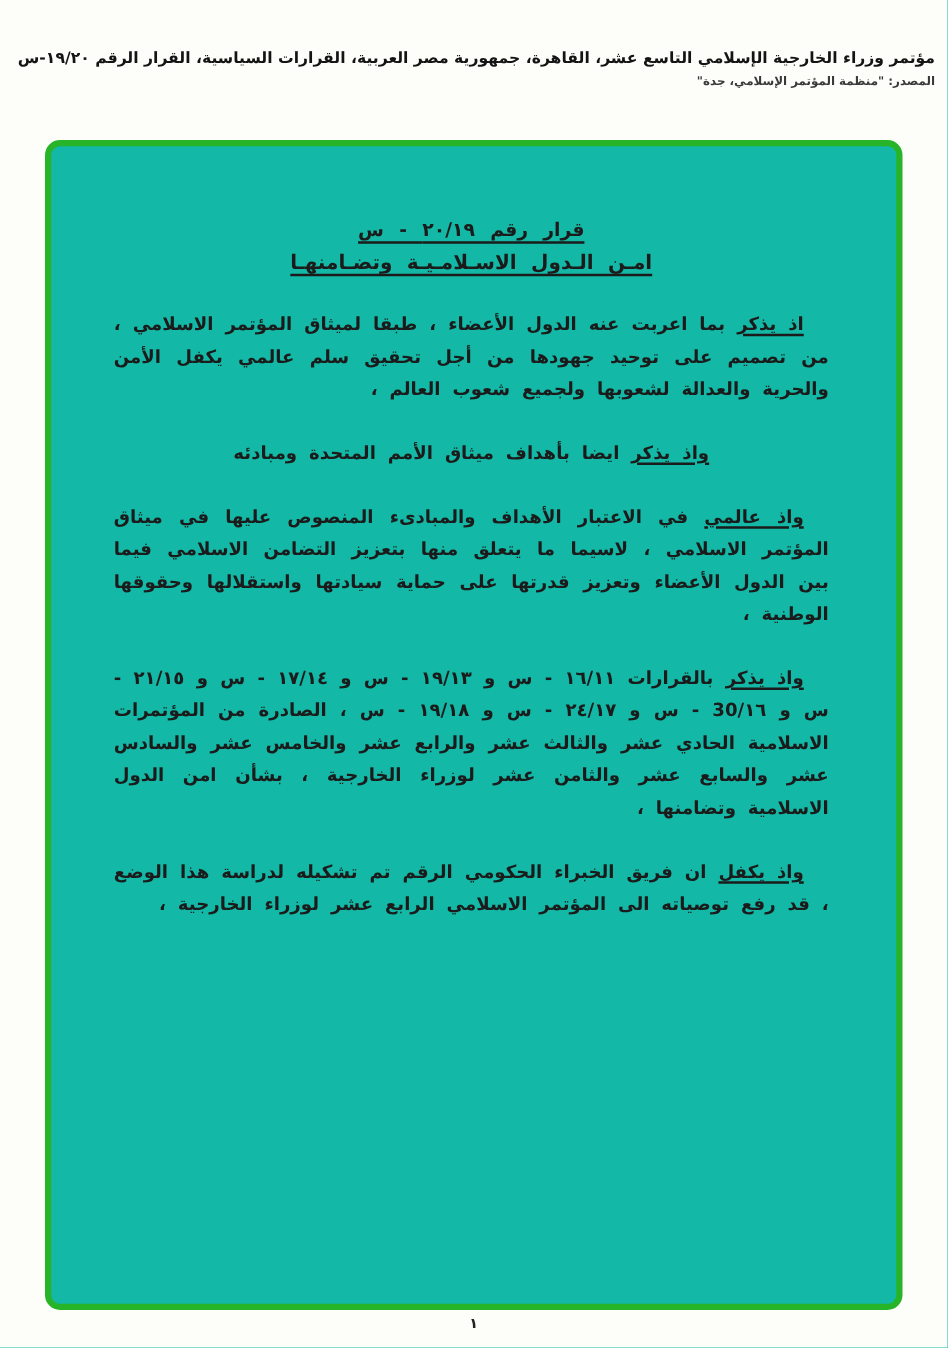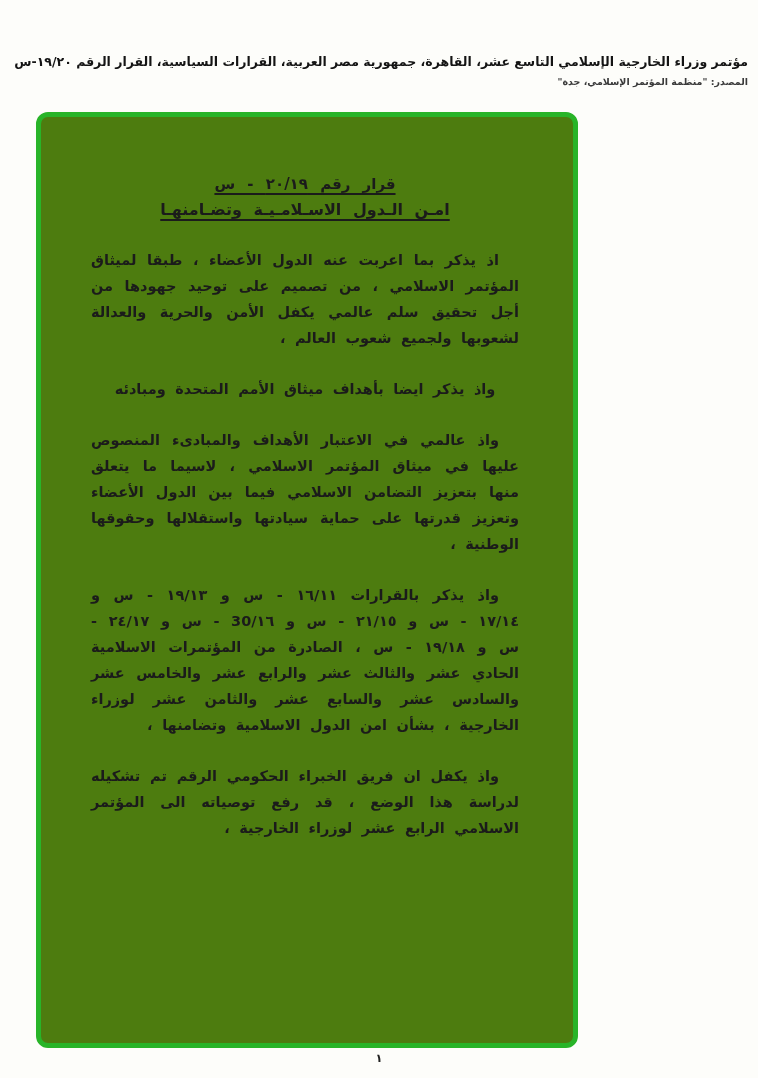--- a/index.html
+++ b/index.html
@@ -6,44 +6,44 @@
   body {
     width: 758px; height: 1078px;
     background: #fdfdfa;
     font-family: "DejaVu Sans", sans-serif;
     color: #1b1b1b;
     position: relative;
     overflow: hidden;
   }
   .page-header {
     position: absolute;
-    top: 54px; right: 10px; left: 8px;
+    top: 38px; right: 10px; left: 8px;
     direction: rtl;
     text-align: right;
   }
   .hdr1 {
     font-size: 12.5px;
     font-weight: 700;
     color: #141414;
     letter-spacing: 0.2px;
   }
   .hdr2 {
     margin-top: 7px;
     font-size: 9.5px;
     font-weight: 700;
     color: #3a3a3a;
   }
   .doc-frame {
     position: absolute;
     top: 112px; left: 36px;
-    width: 542px; height: 936px;
+    width: 686px; height: 936px;
     box-sizing: border-box;
     border: 5px solid #28b428;
     border-radius: 12px;
-    background: #4d7c0f;
+    background: #14b8a6;
   }
   .doc-content {
     direction: rtl;
     padding: 50px 54px 0 50px;
     font-weight: 700;
   }
   .title-block {
     text-align: center;
     margin-bottom: 28px;
   }
@@ -63,20 +63,21 @@
     text-align: justify;
     word-spacing: 4.5px;
     text-indent: 20px;
     margin: 0 0 25px 0;
   }
   .para.center {
     text-align: center;
     text-indent: 0;
   }
   .lead {
+    text-decoration: underline;
     text-underline-offset: 3px;
     text-decoration-thickness: 1.5px;
   }
   .page-num {
     position: absolute;
     top: 1051px; left: 0;
     width: 100%;
     text-align: center;
     font-size: 11.5px;
     font-weight: 700;

